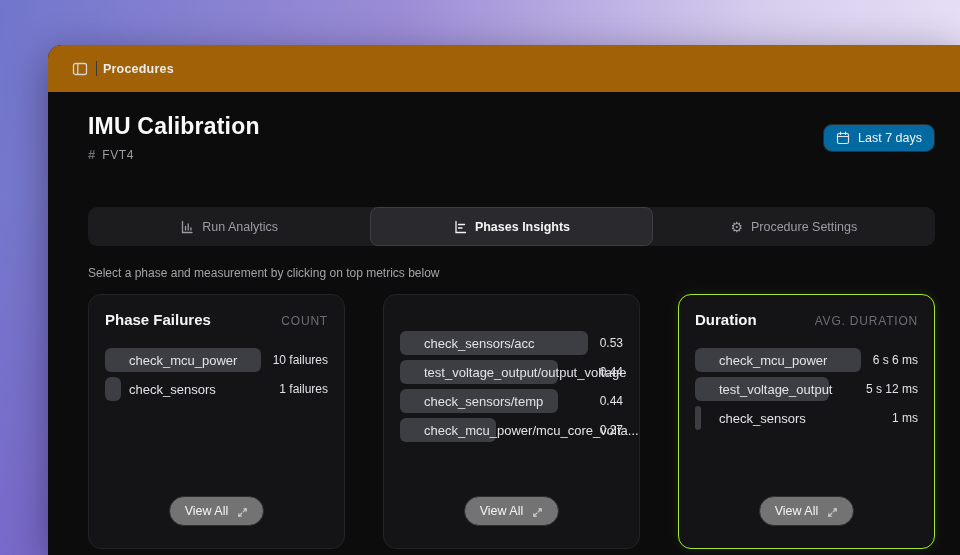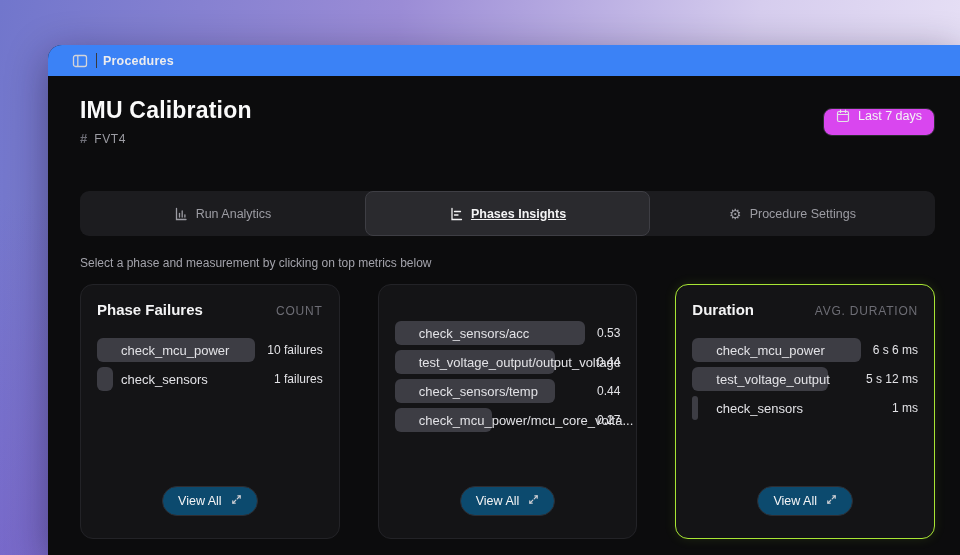--- a/index.html
+++ b/index.html
@@ -15,53 +15,53 @@
   .window {
     position:absolute; left:48px; top:45px; right:0; bottom:0;
     background:#0c0c0d;
     border-top-left-radius:14px;
     box-shadow:0 10px 40px rgba(20,10,40,.45);
     overflow:hidden;
   }
 
   
   .topbar {
-    height:31px; background:#3b82f6;
+    height:47px; background:#a16207;
     display:flex; align-items:center; gap:6px; padding:0 22px;
   }
   .icon-btn { background:none; border:none; display:flex; align-items:center; cursor:pointer; padding:2px; }
   .topbar-divider { width:1px; height:15px; background:#39393e; }
   .breadcrumb { font-size:12.5px; font-weight:600; color:#ececee; letter-spacing:.2px; }
 
-  .content { padding:0 25px 0 32px; }
+  .content { padding:0 25px 0 40px; }
 
   
   .header-row { margin-top:21px; display:flex; justify-content:space-between; align-items:center; }
   .page-title { font-size:23px; font-weight:700; color:#fafafa; letter-spacing:.2px; }
   .tag-row { margin-top:7px; display:flex; align-items:center; gap:7px; }
   .tag-hash { font-size:13px; color:#6f6f77; font-weight:600; }
   .tag-text { font-size:12px; color:#9c9ca3; letter-spacing:.6px; }
   .date-btn {
-    display:flex; align-items:flex-start; gap:8px; height:28px; padding:0 12px;
-    background:#d946ef; border:1px solid #2b2b30; border-radius:9px;
+    display:flex; align-items:center; gap:8px; height:28px; padding:0 12px;
+    background:#0369a1; border:1px solid #2b2b30; border-radius:9px;
     color:#f4f4f5; font-size:12.5px; font-family:inherit; cursor:pointer;
   }
 
   
   .tabbar {
-    margin-top:45px; height:45px; display:flex;
+    margin-top:45px; height:39px; display:flex;
     background:#1c1c1f; border-radius:9px;
   }
   .tab {
     flex:1; display:flex; align-items:center; justify-content:center; gap:8px;
     background:none; border:1px solid transparent; border-radius:8px;
     font-size:12.5px; color:#9c9ca3; font-family:inherit; cursor:pointer;
   }
   .tab.active {
-    background:#2a2a2e; border-color:#3e3e44; color:#f4f4f5; font-weight:600;text-decoration:underline;
+    background:#2a2a2e; border-color:#3e3e44; color:#f4f4f5; font-weight:600;
   }
   .tab .glyph { font-size:14px; line-height:1; }
 
   .subtitle { margin-top:20px; font-size:12px; color:#a3a3ab; }
 
   
   .cards { margin-top:14px; display:flex; gap:38px; height:255px; }
   .card {
     flex:1; background:#141416; border:1px solid #232327; border-radius:13px;
     padding:16px 16px 22px; display:flex; flex-direction:column;
@@ -75,22 +75,22 @@
   .bar-track { flex:1; position:relative; height:100%; }
   .bar { position:absolute; left:0; top:0; height:100%; background:#3d3d44; border-radius:6px; min-width:6px; }
   .bar-label {
     position:absolute; left:24px; top:50%; transform:translateY(-50%);
     font-size:13px; color:#e2e2e6; white-space:nowrap;
   }
   .row-value { margin-left:12px; font-size:12px; color:#e2e2e6; white-space:nowrap; }
 
   .viewall-wrap { margin-top:auto; align-self:center; }
   .viewall-btn {
-    display:flex; align-items:flex-start; gap:9px; padding:7px 15px;
-    background:#0c4a6e; border:1px solid #2d2d32; border-radius:999px;
+    display:flex; align-items:flex-end; gap:9px; padding:7px 15px;
+    background:#737373; border:1px solid #2d2d32; border-radius:999px;
     color:#f4f4f5; font-size:12.5px; font-family:inherit; cursor:pointer;
   }
 
   svg { display:block; }
 </style>
 </head>
 <body>
 
 <div class="bg"></div>
 

